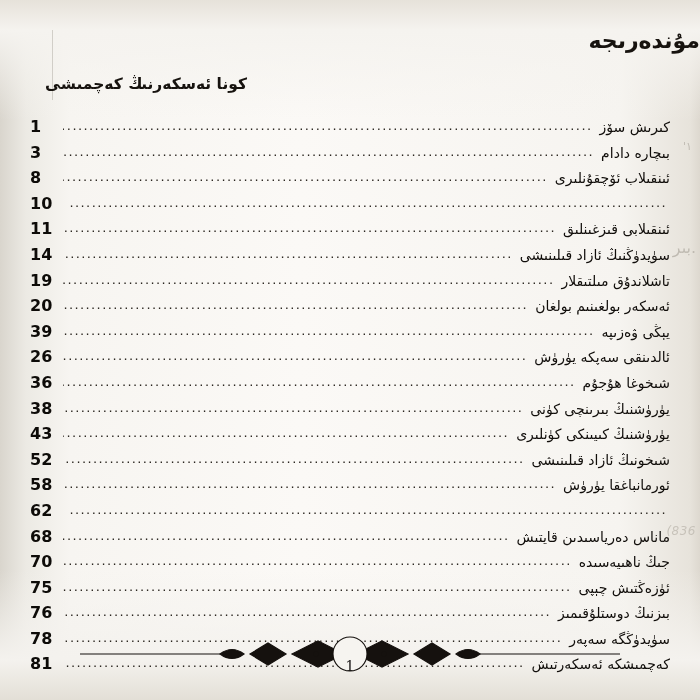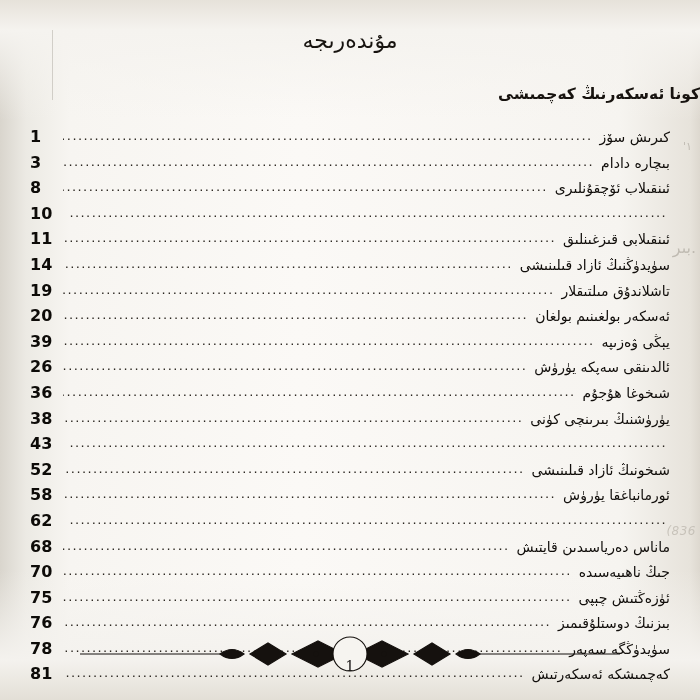--- a/index.html
+++ b/index.html
@@ -58,37 +58,38 @@
     letter-spacing: 0.5px;
     opacity: 0.85;
   }
   .mark-top-right { right: 8px; top: 140px; }
   .mark-mid-right { right: 4px; top: 238px; font-size: 16px; }
   .mark-low-right { right: 4px; top: 524px; font-size: 12px; color: #c2bdb4; font-style: italic; }
   .mark-left-top { left: 52px; top: 30px; width: 80px; height: 70px; border-left: 1px solid rgba(170,165,156,0.55); }
 
   
   .title-main {
-    text-align: center;
-    font-family: "DejaVu Sans", sans-serif;
-    font-weight: normal;
+    text-align: right;
+    font-family: "DejaVu Sans", sans-serif;
+    font-weight: bold;
     font-size: 22px;
     color: #17130f;
     margin-top: 28px;
     letter-spacing: 0.5px;
     direction: rtl;
   }
   .title-sub {
-    text-align: right;
+    text-align: left;
     font-family: "DejaVu Sans", sans-serif;
     font-weight: bold;
     font-size: 15.5px;
     color: #17130f;
-    margin-top: 32px;
+    margin-top: 22px;
     direction: rtl;
+    padding-left: 45px;
   }
 
   
   .toc {
     margin: 24px 30px 0 30px;
     direction: rtl;
   }
   .toc-row {
     display: flex;
     align-items: baseline;
@@ -217,20 +218,21 @@
           <span class="toc-title">شىخوغا ھۇجۇم</span>
           <span class="toc-dots">............................................................................................................</span>
           <span class="toc-page">36</span>
         </div>
         <div class="toc-row">
           <span class="toc-title">يۈرۈشنىڭ بىرىنچى كۈنى</span>
           <span class="toc-dots">............................................................................................................</span>
           <span class="toc-page">38</span>
         </div>
         <div class="toc-row">
+          <span class="toc-title">يۈرۈشنىڭ كىيىنكى كۈنلىرى</span>
           <span class="toc-dots">............................................................................................................</span>
           <span class="toc-page">43</span>
         </div>
         <div class="toc-row">
           <span class="toc-title">شىخونىڭ ئازاد قىلىنىشى</span>
           <span class="toc-dots">............................................................................................................</span>
           <span class="toc-page">52</span>
         </div>
         <div class="toc-row">
           <span class="toc-title">ئورمانباغقا يۈرۈش</span>

